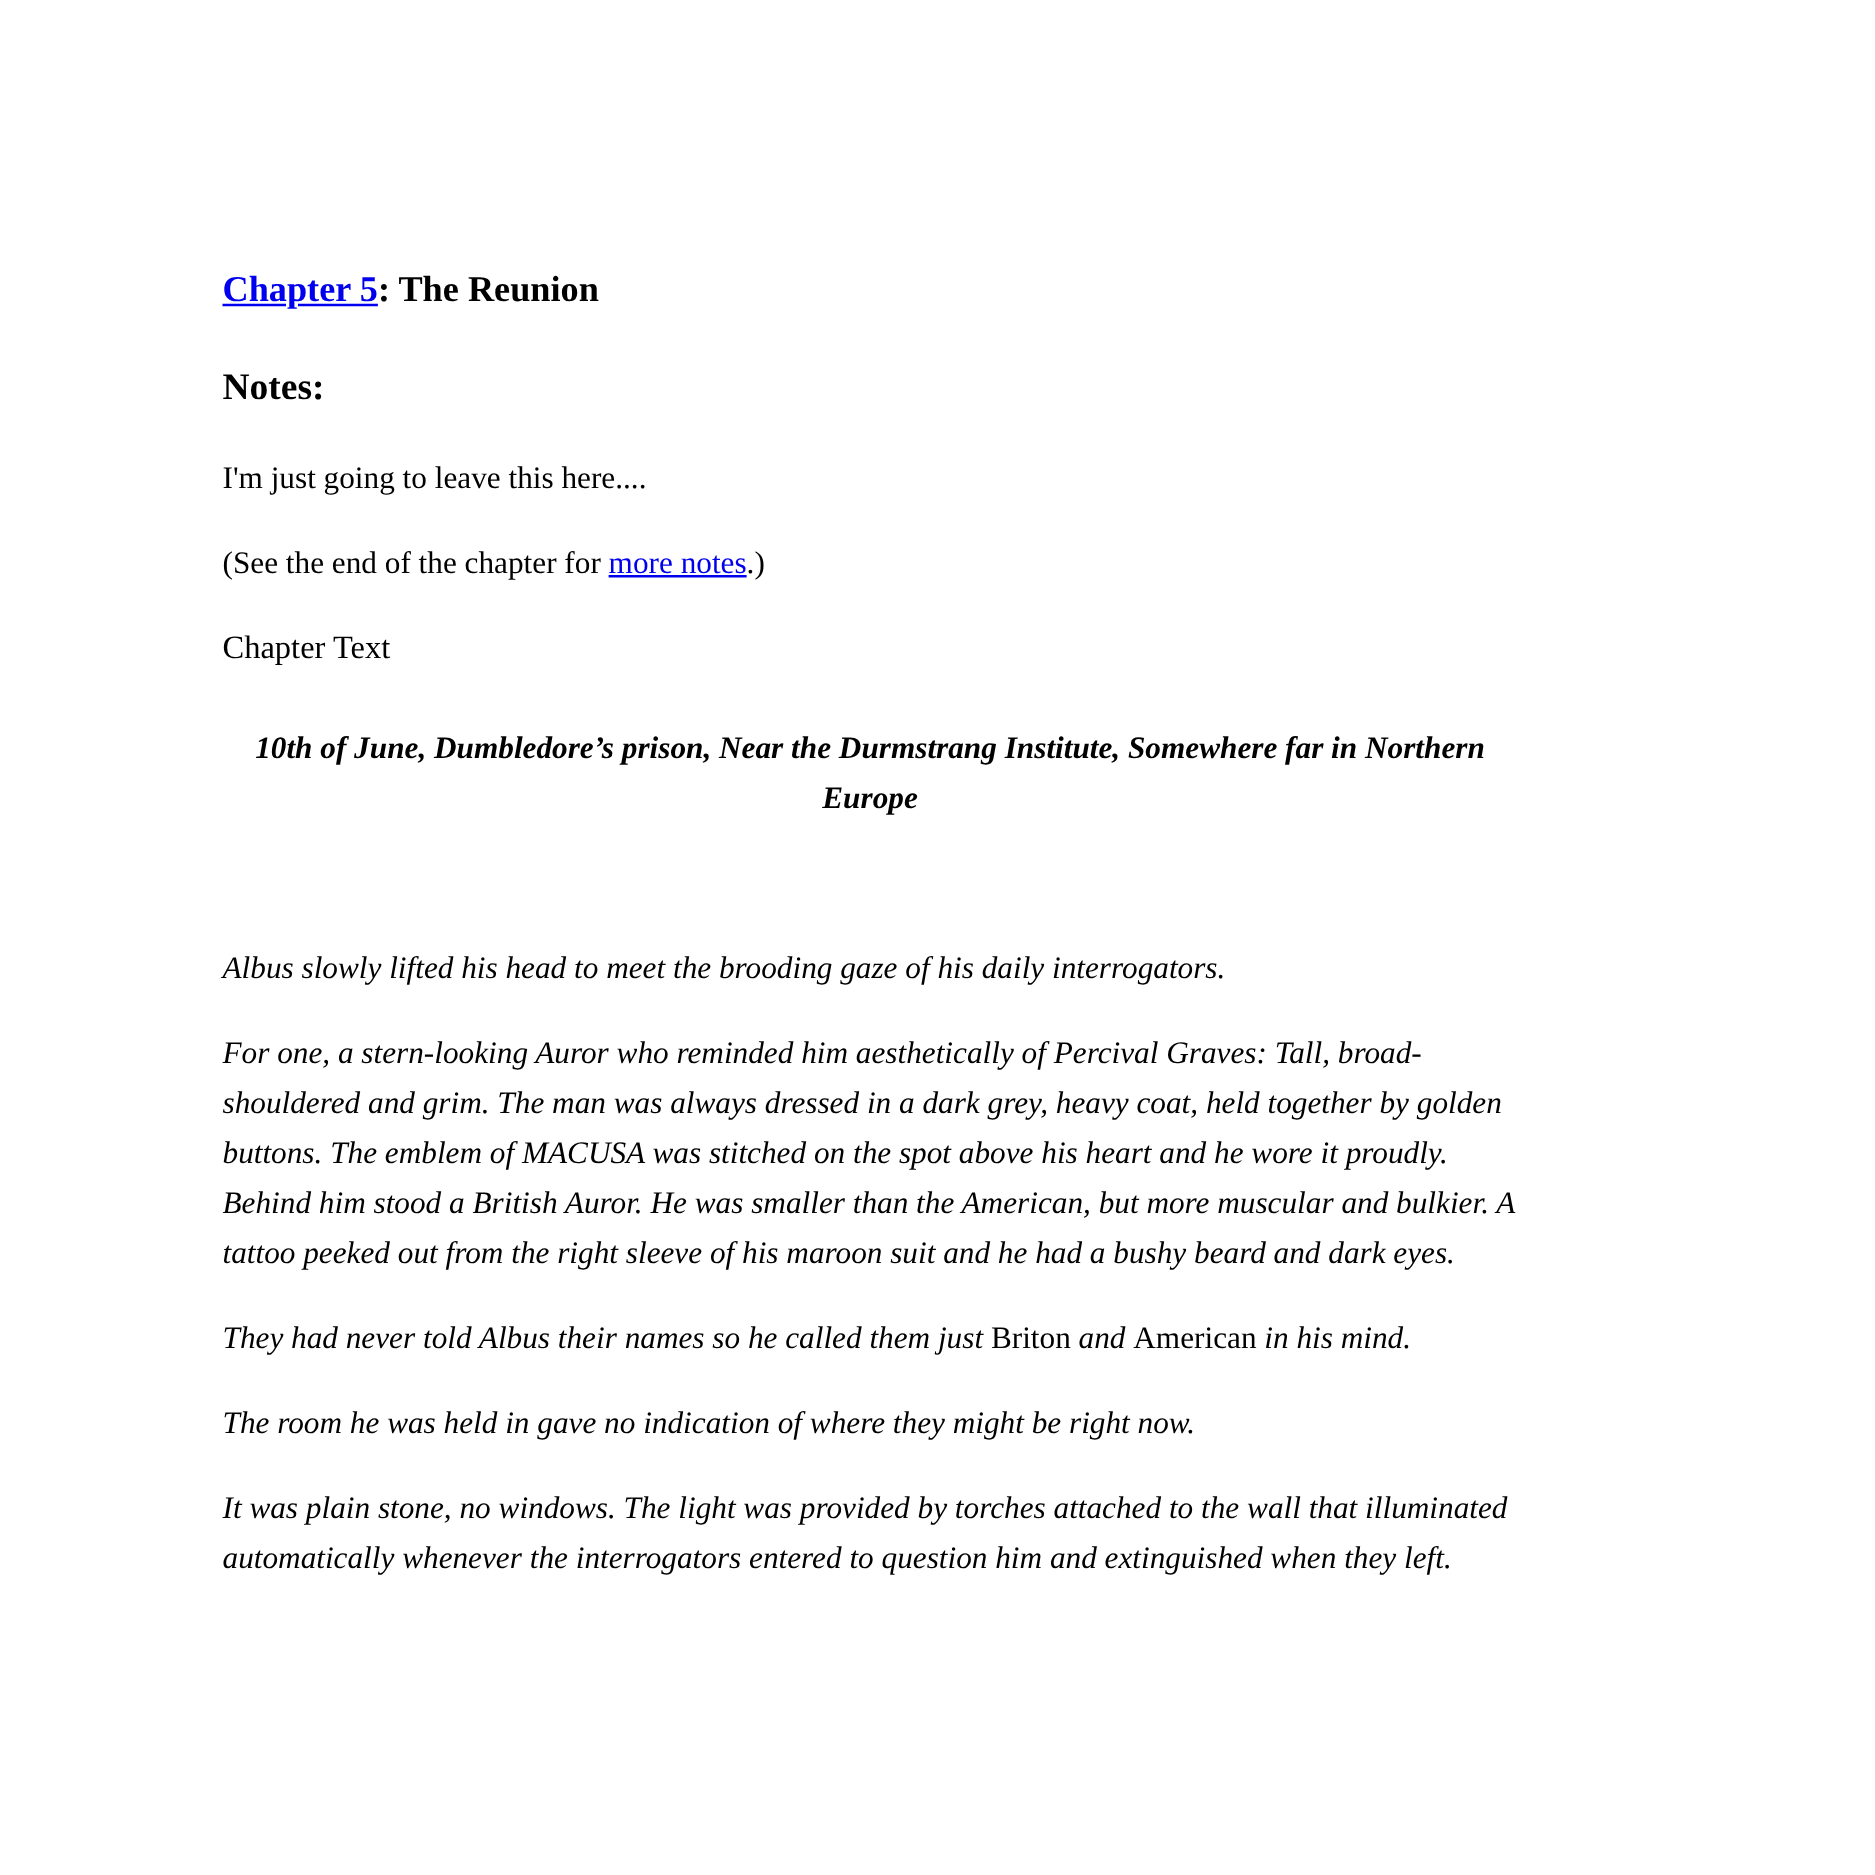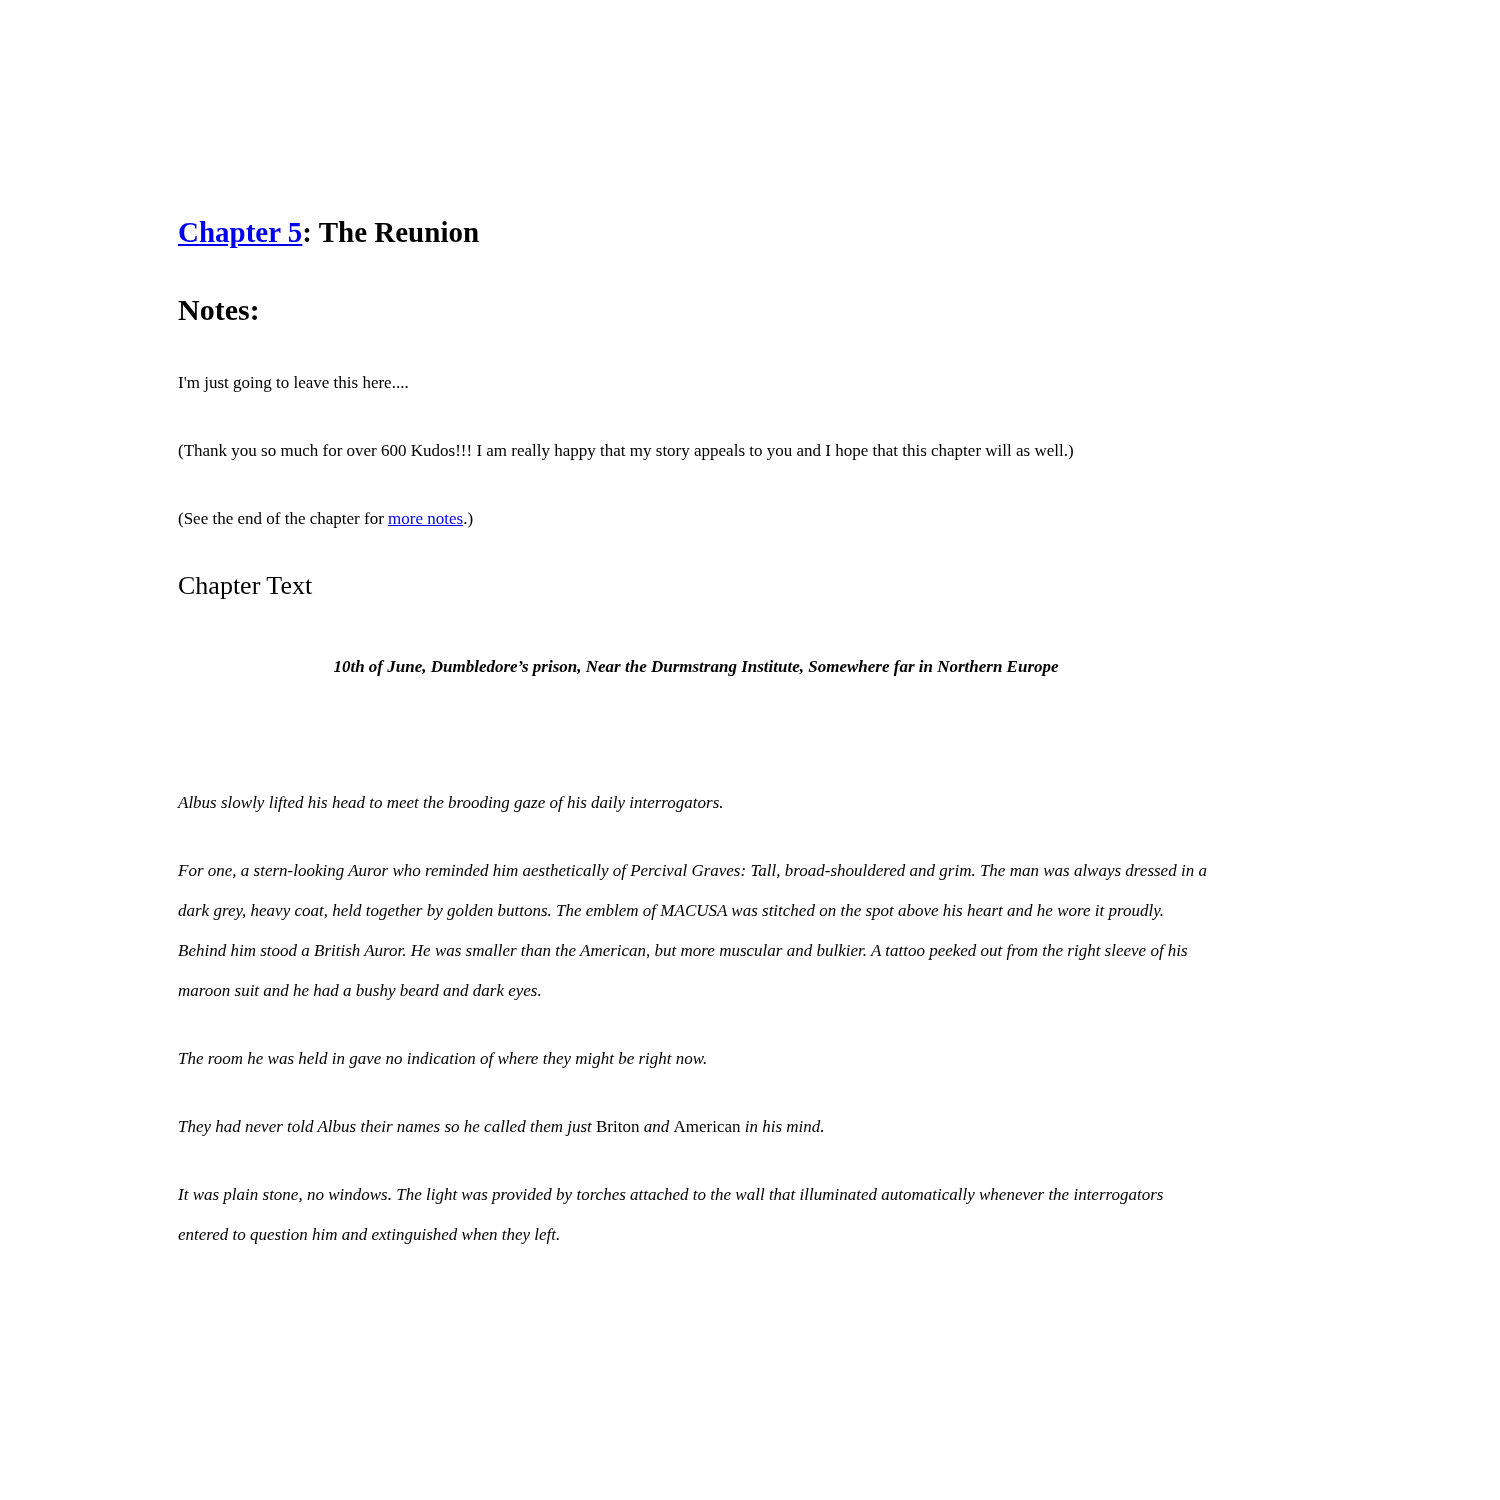--- a/index.html
+++ b/index.html
@@ -14,21 +14,21 @@
   .page {
     width: 1392px;
     height: 1500px;
     padding: 213px 178px 0 178px;
     overflow: hidden;
   }
   .content {
     max-width: 1146px;
   }
   p, .para {
-    font-size: 17px;
+    font-size: 25px;
     line-height: 40px;
     margin: 0 0 28px 0;
   }
   .chapter-heading {
     font-size: 29px;
     line-height: 38px;
     font-weight: bold;
     margin: 0 0 42px 0;
   }
   .notes-heading {
@@ -71,35 +71,34 @@
   <div class="content">
 
     <div class="chapter-heading">
       <a class="doc-link">Chapter 5</a><span>: The Reunion</span>
     </div>
 
     <div class="notes-heading">Notes:</div>
 
     <p>I'm just going to leave this here....</p>
 
-    <p>(Thank you so much for over 600 Kudos!!! I am really happy that my story appeals to you and I hope that this chapter will as well.)</p>
 
     <p><span>(See the end of the chapter for </span><a class="doc-link">more notes</a><span>.)</span></p>
 
     <div class="chapter-text-heading">Chapter Text</div>
 
     <p class="bold-italic">10th of June, Dumbledore’s prison, Near the Durmstrang Institute, Somewhere far in Northern Europe</p>
 
     <div class="spacer-para"></div>
 
     <p class="italic">Albus slowly lifted his head to meet the brooding gaze of his daily interrogators.</p>
 
     <p class="italic">For one, a stern-looking Auror who reminded him aesthetically of Percival Graves: Tall, broad-shouldered and grim. The man was always dressed in a dark grey, heavy coat, held together by golden buttons. The emblem of MACUSA was stitched on the spot above his heart and he wore it proudly. Behind him stood a British Auror. He was smaller than the American, but more muscular and bulkier. A tattoo peeked out from the right sleeve of his maroon suit and he had a bushy beard and dark eyes.</p>
 
+    <p class="italic"><span>They had never told Albus their names so he called them just </span><span class="upright">Briton</span><span> and </span><span class="upright">American</span><span> in his mind.</span></p>
+
     <p class="italic">The room he was held in gave no indication of where they might be right now.</p>
-
-    <p class="italic"><span>They had never told Albus their names so he called them just </span><span class="upright">Briton</span><span> and </span><span class="upright">American</span><span> in his mind.</span></p>
 
     <p class="italic">It was plain stone, no windows. The light was provided by torches attached to the wall that illuminated automatically whenever the interrogators entered to question him and extinguished when they left.</p>
 
 
   </div>
 </div>
 
 </body></html>

